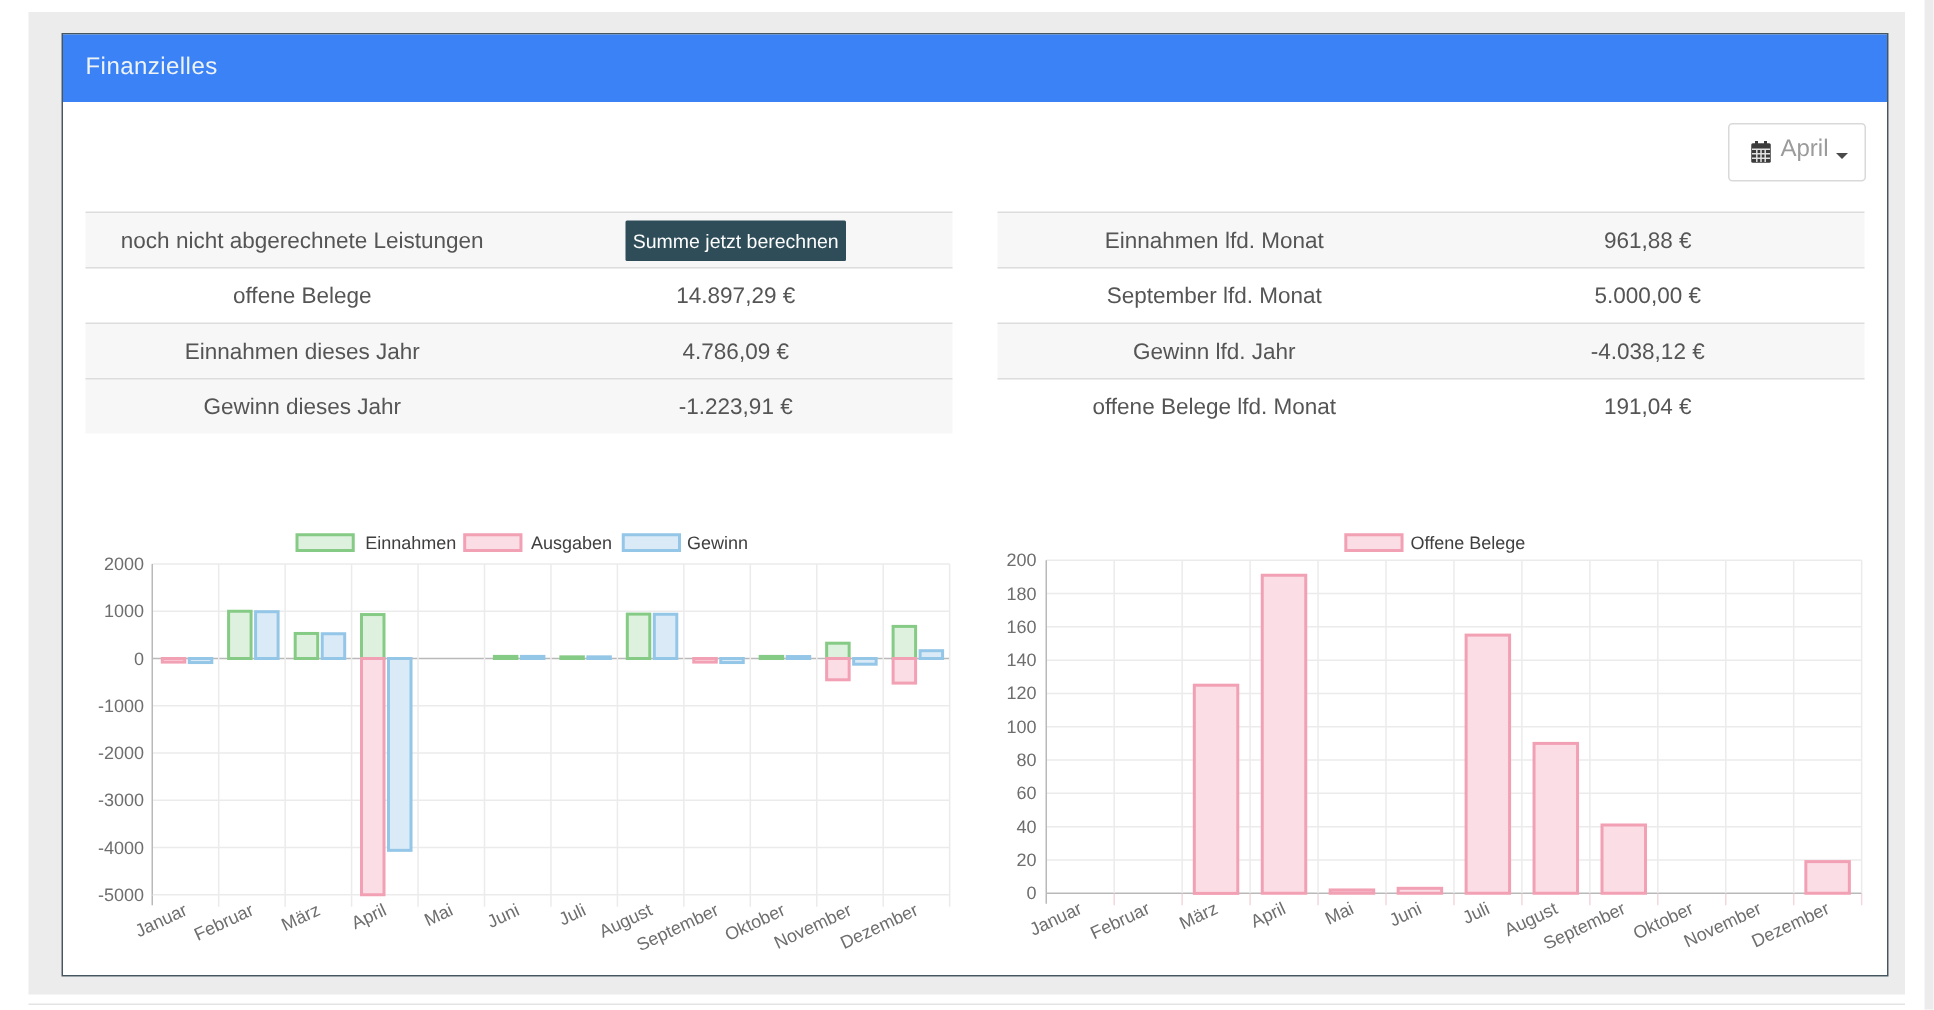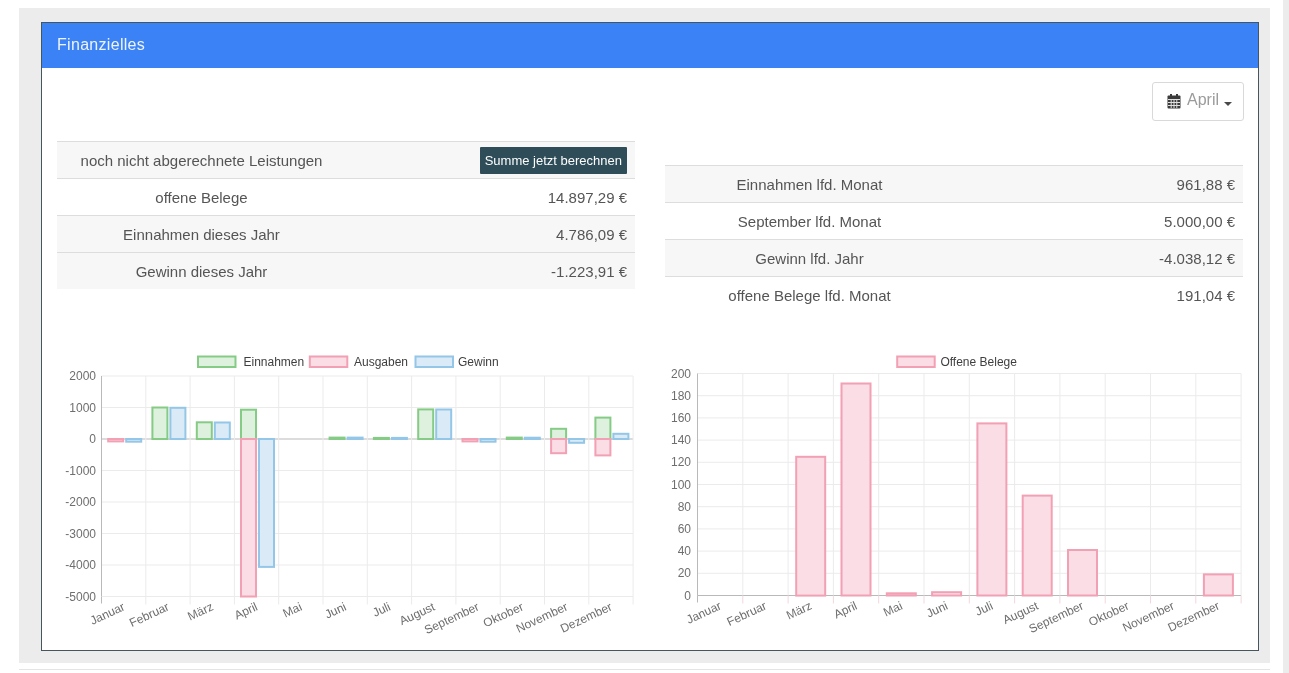--- a/index.html
+++ b/index.html
@@ -10,23 +10,23 @@
 .panel{position:absolute;left:41px;top:22px;width:1216px;height:627px;border:1px solid #46565f;background:#fff;}
 .panel-heading{position:absolute;left:0;top:0;width:100%;height:45px;background:#3b82f6;box-sizing:border-box;}
 .panel-title{position:absolute;left:15px;top:13px;font-size:16px;font-weight:normal;color:#eef3f4;letter-spacing:.3px;}
 .aprilbtn{position:absolute;left:1110px;top:59px;width:90px;height:37px;border:1px solid #d9d9d9;border-radius:3px;background:#fff;}
 .aprilbtn .cal{position:absolute;left:14px;top:11px;}
 .aprilbtn .lbl{position:absolute;left:34px;top:8px;font-size:16px;color:#9b9b9b;}
 .aprilbtn .caret{position:absolute;left:71px;top:19px;width:0;height:0;border-left:4.5px solid transparent;border-right:4.5px solid transparent;border-top:4.5px solid #4a4a4a;}
 table.ftab{position:absolute;border-collapse:collapse;width:578px;table-layout:fixed;}
 table.ftab td{border-top:1px solid #dddddd;padding:0 8px;height:36px;font-size:15px;color:#555555;text-align:center;}
 table.ftab tr.odd td{background:#f7f7f7;}
-table.ftab td.val{text-align:right;}
+table.ftab td.val{}
 .ltab{left:15px;top:118px;}
-.rtab{left:623px;top:118px;margin-top:24px;}
+.rtab{left:623px;top:118px;}
 .calcbtn{display:inline-block;background:#2e4d59;color:#fdfdfd;font-size:13px;padding:6px 5px;border-radius:1px;}
 .chart{position:absolute;}
 .lchart{left:15px;top:324px;}
 .rchart{left:623px;top:324px;}
 </style>
 </head>
 <body>
 <div class="graybg"></div>
 <div class="scrollstrip"></div>
 <div class="footline"></div>

